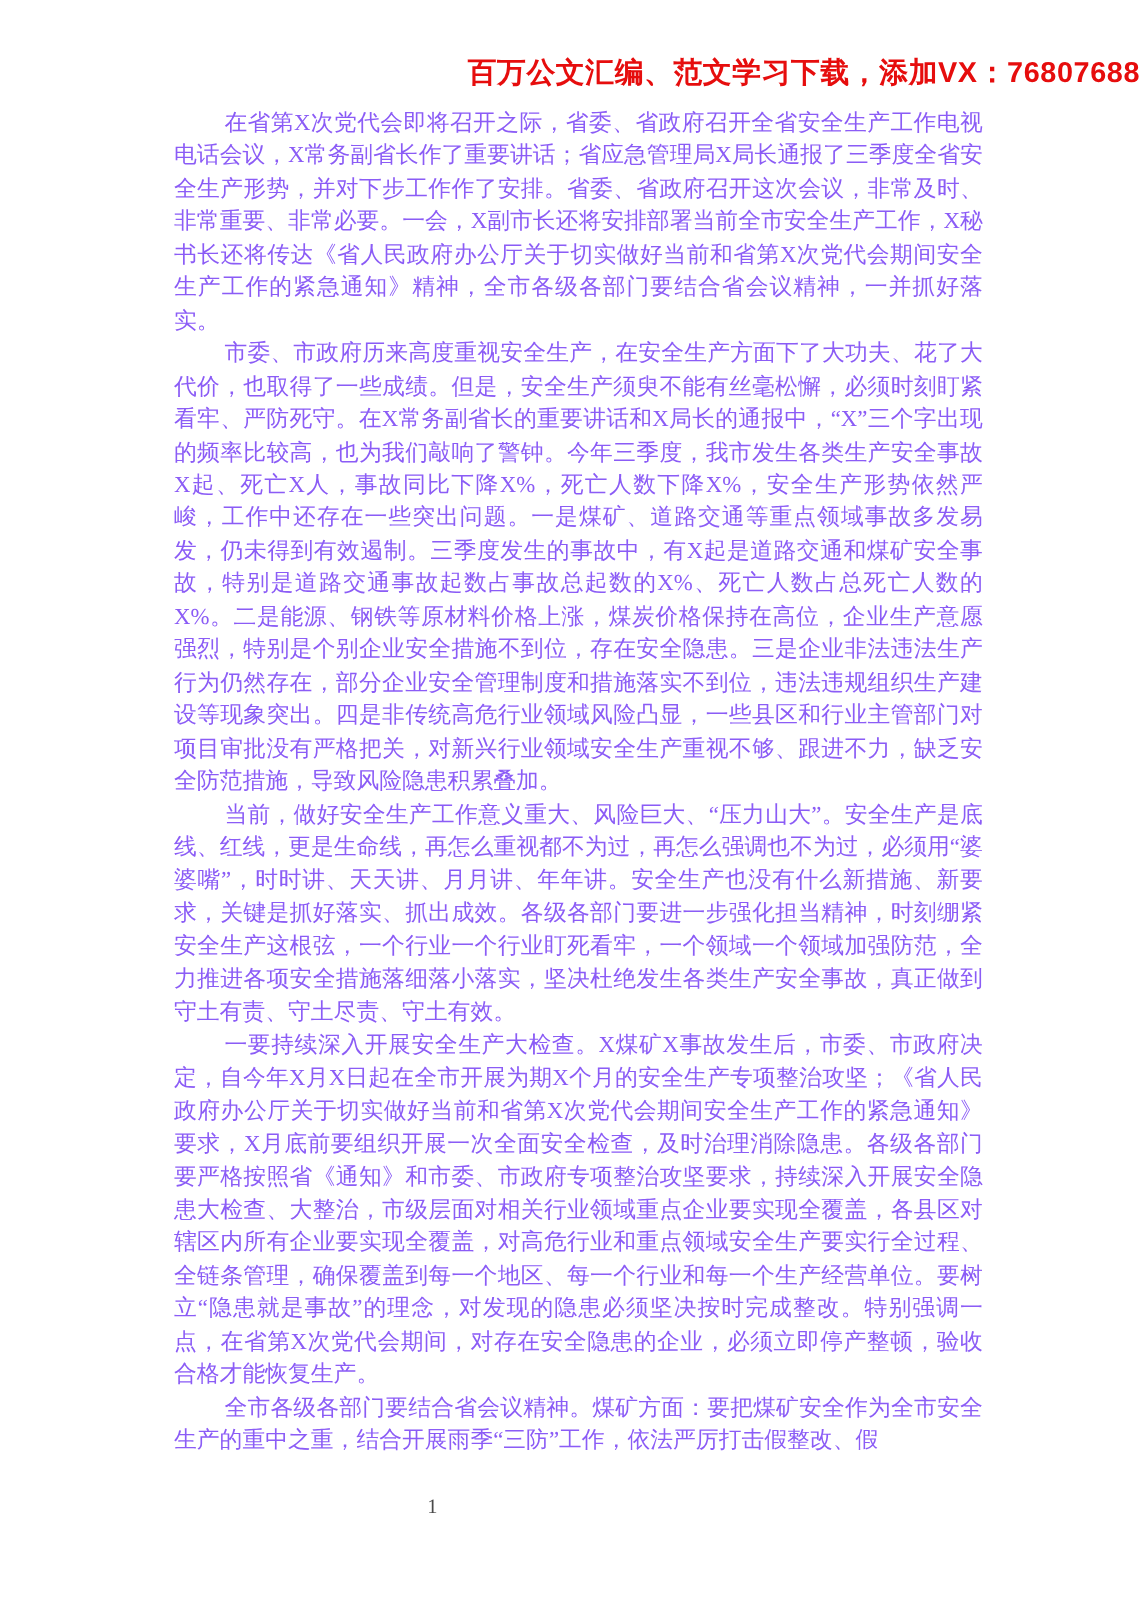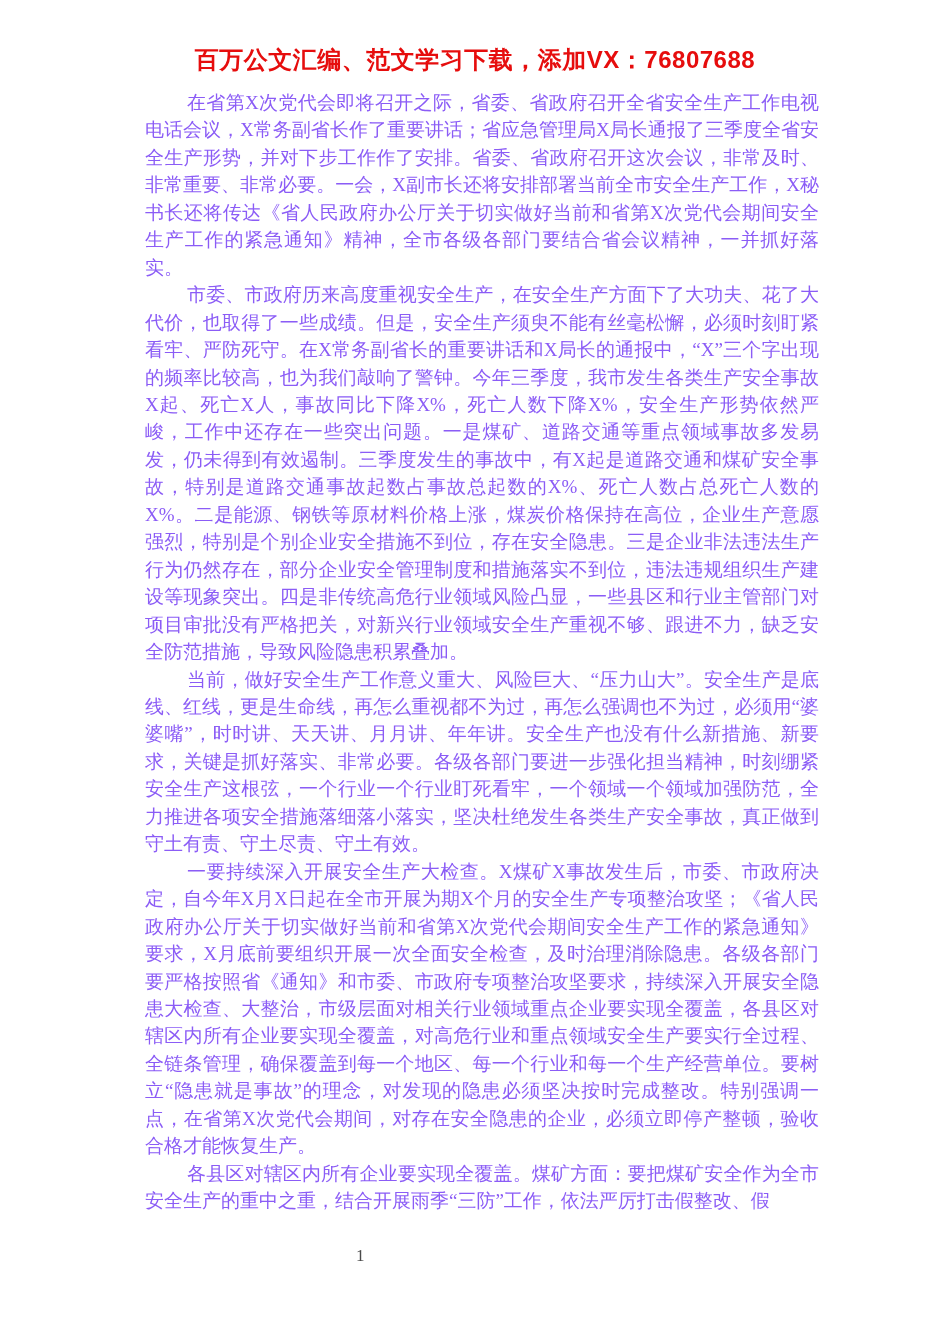--- a/index.html
+++ b/index.html
@@ -13,21 +13,21 @@
     height: 1344px;
     background: #ffffff;
     overflow: hidden;
     font-family: "Liberation Serif", "DejaVu Serif", serif;
   }
   .promo-header {
     position: absolute;
     top: 44px;
     left: 0;
     width: 950px;
-    text-align: center;
+    text-align: right;
     font-family: "Liberation Sans", "DejaVu Sans", sans-serif;
     font-weight: bold;
     font-size: 24px;
     letter-spacing: 0.5px;
     color: #e60d0d;
     white-space: nowrap;
   }
   .text-block {
     position: absolute;
     top: 89px;
@@ -60,20 +60,20 @@
 </head>
 <body>
 
 <div class="page">
 
   <div class="promo-header">百万公文汇编、范文学习下载，添加VX：76807688</div>
 
   <div class="text-block">
     <p><span class="lead"></span><span>在省第X次党代会即将召开之际，省委、省政府召开全省安全生产工作电视电话会议，X常务副省长作了重要讲话；省应急管理局X局长通报了三季度全省安全生产形势，并对下步工作作了安排。省委、省政府召开这次会议，非常及时、非常重要、非常必要。一会，X副市长还将安排部署当前全市安全生产工作，X秘书长还将传达《省人民政府办公厅关于切实做好当前和省第X次党代会期间安全生产工作的紧急通知》精神，全市各级各部门要结合省会议精神，一并抓好落实。</span></p>
     <p><span class="lead"></span><span>市委、市政府历来高度重视安全生产，在安全生产方面下了大功夫、花了大代价，也取得了一些成绩。但是，安全生产须臾不能有丝毫松懈，必须时刻盯紧看牢、严防死守。在X常务副省长的重要讲话和X局长的通报中，“X”三个字出现的频率比较高，也为我们敲响了警钟。今年三季度，我市发生各类生产安全事故X起、死亡X人，事故同比下降X%，死亡人数下降X%，安全生产形势依然严峻，工作中还存在一些突出问题。一是煤矿、道路交通等重点领域事故多发易发，仍未得到有效遏制。三季度发生的事故中，有X起是道路交通和煤矿安全事故，特别是道路交通事故起数占事故总起数的X%、死亡人数占总死亡人数的X%。二是能源、钢铁等原材料价格上涨，煤炭价格保持在高位，企业生产意愿强烈，特别是个别企业安全措施不到位，存在安全隐患。三是企业非法违法生产行为仍然存在，部分企业安全管理制度和措施落实不到位，违法违规组织生产建设等现象突出。四是非传统高危行业领域风险凸显，一些县区和行业主管部门对项目审批没有严格把关，对新兴行业领域安全生产重视不够、跟进不力，缺乏安全防范措施，导致风险隐患积累叠加。</span></p>
-    <p><span class="lead"></span><span>当前，做好安全生产工作意义重大、风险巨大、“压力山大”。安全生产是底线、红线，更是生命线，再怎么重视都不为过，再怎么强调也不为过，必须用“婆婆嘴”，时时讲、天天讲、月月讲、年年讲。安全生产也没有什么新措施、新要求，关键是抓好落实、非常必要。各级各部门要进一步强化担当精神，时刻绷紧安全生产这根弦，一个行业一个行业盯死看牢，一个领域一个领域加强防范，全力推进各项安全措施落细落小落实，坚决杜绝发生各类生产安全事故，真正做到守土有责、守土尽责、守土有效。</span></p>
+    <p><span class="lead"></span><span>当前，做好安全生产工作意义重大、风险巨大、“压力山大”。安全生产是底线、红线，更是生命线，再怎么重视都不为过，再怎么强调也不为过，必须用“婆婆嘴”，时时讲、天天讲、月月讲、年年讲。安全生产也没有什么新措施、新要求，关键是抓好落实、抓出成效。各级各部门要进一步强化担当精神，时刻绷紧安全生产这根弦，一个行业一个行业盯死看牢，一个领域一个领域加强防范，全力推进各项安全措施落细落小落实，坚决杜绝发生各类生产安全事故，真正做到守土有责、守土尽责、守土有效。</span></p>
     <p><span class="lead">一要持续深入开展安全生产大检查。</span><span>X煤矿X事故发生后，市委、市政府决定，自今年X月X日起在全市开展为期X个月的安全生产专项整治攻坚；《省人民政府办公厅关于切实做好当前和省第X次党代会期间安全生产工作的紧急通知》要求，X月底前要组织开展一次全面安全检查，及时治理消除隐患。各级各部门要严格按照省《通知》和市委、市政府专项整治攻坚要求，持续深入开展安全隐患大检查、大整治，市级层面对相关行业领域重点企业要实现全覆盖，各县区对辖区内所有企业要实现全覆盖，对高危行业和重点领域安全生产要实行全过程、全链条管理，确保覆盖到每一个地区、每一个行业和每一个生产经营单位。要树立“隐患就是事故”的理念，对发现的隐患必须坚决按时完成整改。特别强调一点，在省第X次党代会期间，对存在安全隐患的企业，必须立即停产整顿，验收合格才能恢复生产。</span></p>
-    <p><span class="lead">各县区对辖区内所有企业要实现全覆盖。</span><span>煤矿方面：要把煤矿安全作为全市安全生产的重中之重，结合开展雨季“三防”工作，依法严厉打击假整改、假</span></p>
+    <p><span class="lead">全市各级各部门要结合省会议精神。</span><span>煤矿方面：要把煤矿安全作为全市安全生产的重中之重，结合开展雨季“三防”工作，依法严厉打击假整改、假</span></p>
   </div>
 
   <div class="page-number">1</div>
 
 </div>
 
 </body></html>

